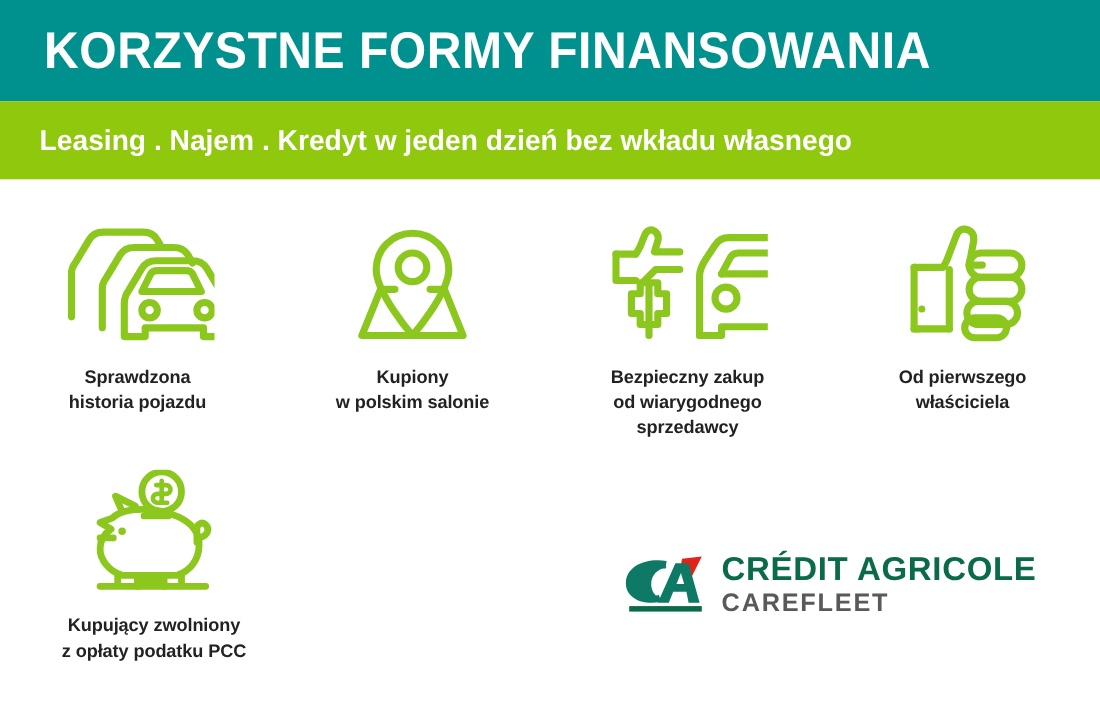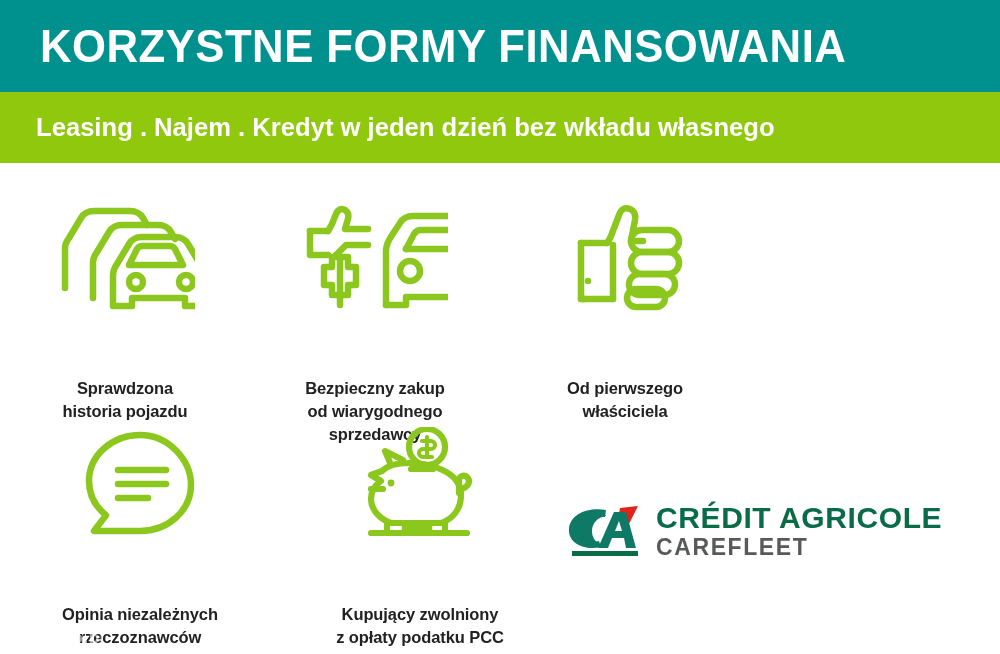--- a/index.html
+++ b/index.html
@@ -81,21 +81,20 @@
   }
   .row-1 { left: 0; top: 198px; width: 1000px; }
   .row-2 { left: 0; top: 424px; width: 560px; }
 
   .feature {
     box-sizing: border-box;
     text-align: center;
     display: flex;
     flex-direction: column;
     align-items: center;
-    gap: 45px;
   }
   .row-1 .feature { width: 250px; }
   .row-2 .feature { width: 280px; }
 
   .icon-box {
     height: 118px;
     display: flex;
     align-items: center;
     justify-content: center;
   }
@@ -186,20 +185,35 @@
           <path d="M82 63 L90 47 C91 45 93 44 96 44 H122 C125 44 127 45 128 47 L136 63 Z" transform="translate(-8,0)"></path>
 
           <circle cx="81" cy="80" r="7"></circle>
           <circle cx="131" cy="80" r="7"></circle>
         </svg>
       </div>
       <div class="feature-label">Sprawdzona
 historia pojazdu</div>
     </div>
 
+    <div class="feature">
+      <div class="icon-box">
+        <svg width="120" height="112" viewBox="0 0 120 112" fill="none" stroke="#8CC71E" stroke-width="6.5" stroke-linecap="round" stroke-linejoin="round">
+
+          <path d="M44 62 H31 L14 104 H106 L89 62 H76"></path>
+
+          <path d="M60 104 C60 104 93 66 93 44 C93 25.7 78.3 11 60 11 C41.7 11 27 25.7 27 44
+                   C27 66 60 104 60 104 Z"></path>
+
+          <circle cx="60" cy="42" r="13"></circle>
+        </svg>
+      </div>
+      <div class="feature-label">Kupiony
+w polskim salonie</div>
+    </div>
 
     <div class="feature">
       <div class="icon-box">
         <svg width="146" height="112" viewBox="0 0 146 112" fill="none" stroke="#8CC71E" stroke-width="6.5" stroke-linecap="round" stroke-linejoin="round">
 
           <path d="M8 30 H26"></path>
           <path d="M8 30 V54 H26"></path>
           <path d="M26 30 C26 30 28 27 30 23 L34 13 C36 8 40 7 43 9 C46 11 47 14 46 18
                    L43 28 H66"></path>
           <path d="M34 54 L44 44 H66"></path>
@@ -239,35 +253,20 @@
         </svg>
       </div>
       <div class="feature-label">Od pierwszego
 właściciela</div>
     </div>
 
   </div>
 
   <div class="features-row row-2">
 
-    <div class="feature">
-      <div class="icon-box">
-        <svg width="116" height="110" viewBox="0 0 116 110" fill="none" stroke="#8CC71E" stroke-width="6.5" stroke-linecap="round" stroke-linejoin="round">
-
-          <path d="M58 7 C29.8 7 7 27.6 7 53 C7 66.6 13.6 78.8 24 87.2
-                   L12 103 H58 C86.2 103 109 82.4 109 57 C109 31.6 86.2 7 58 7 Z"></path>
-
-          <path d="M36 42 H84"></path>
-          <path d="M36 56 H84"></path>
-          <path d="M36 70 H66"></path>
-        </svg>
-      </div>
-      <div class="feature-label">Opinia niezależnych
-rzeczoznawców</div>
-    </div>
 
     <div class="feature">
       <div class="icon-box">
         <svg width="126" height="112" viewBox="0 0 126 112" fill="none" stroke="#8CC71E" stroke-width="6.2" stroke-linecap="round" stroke-linejoin="round">
 
           <circle cx="70" cy="20" r="18"></circle>
           <path d="M70 10 V30 M65 14 H74 C76.2 14 78 15.8 78 18 C78 20.2 76.2 22 74 22
                    H66 C63.8 22 62 23.8 62 26 C62 28.2 63.8 30 66 30 H75" stroke-width="4.2"></path>
 
           <path d="M52 36 C72 36 104 44 104 68 C104 82 96 92 84 96 H34 C22 92 14 82 14 72

